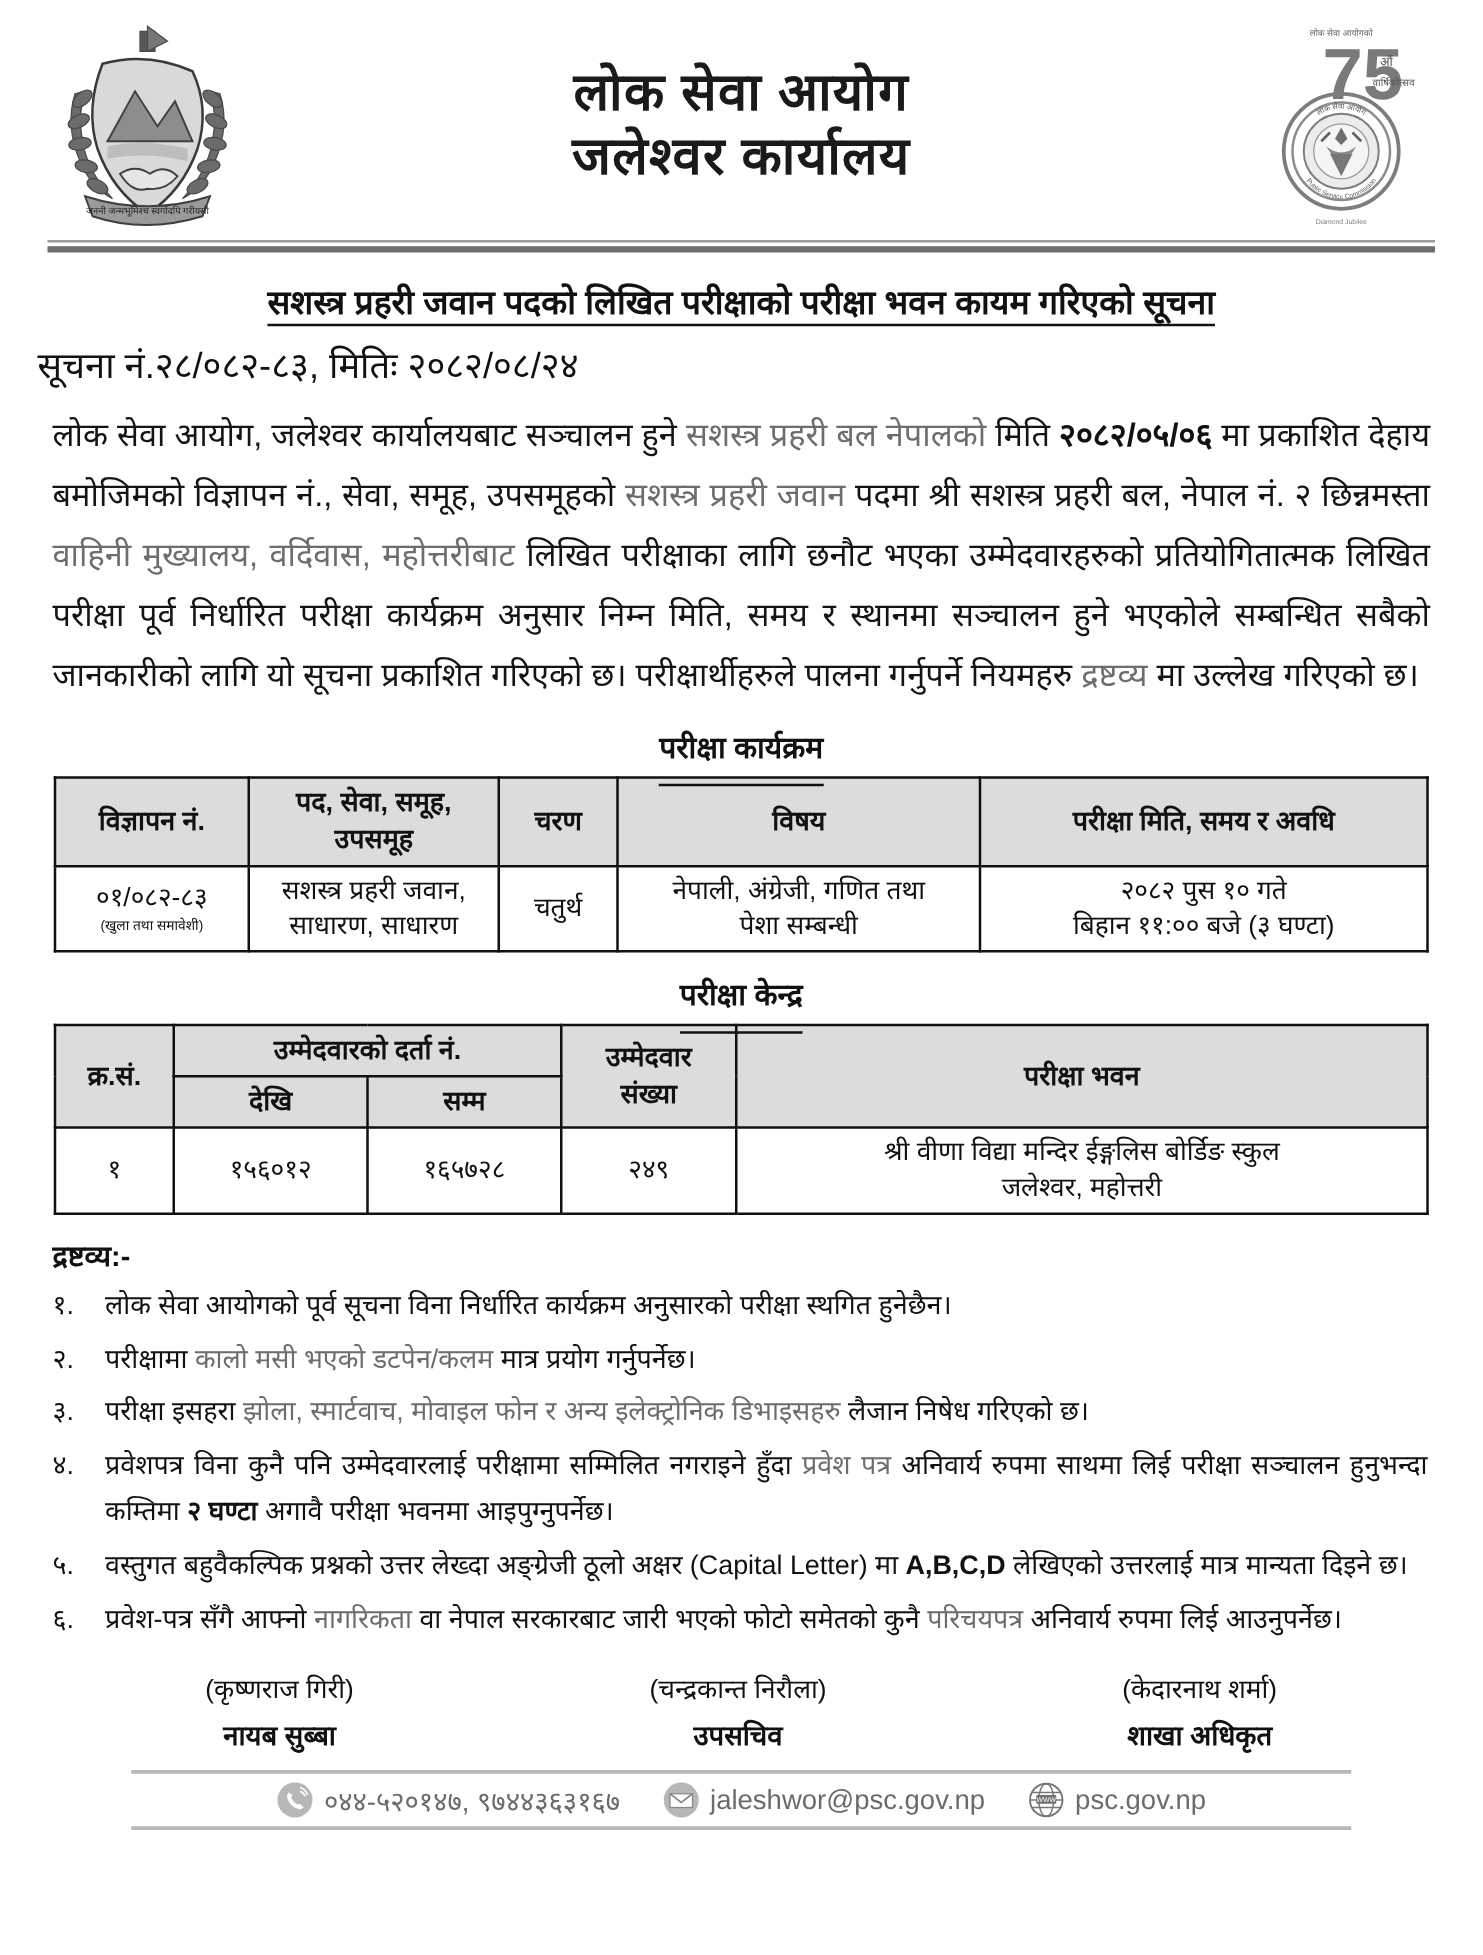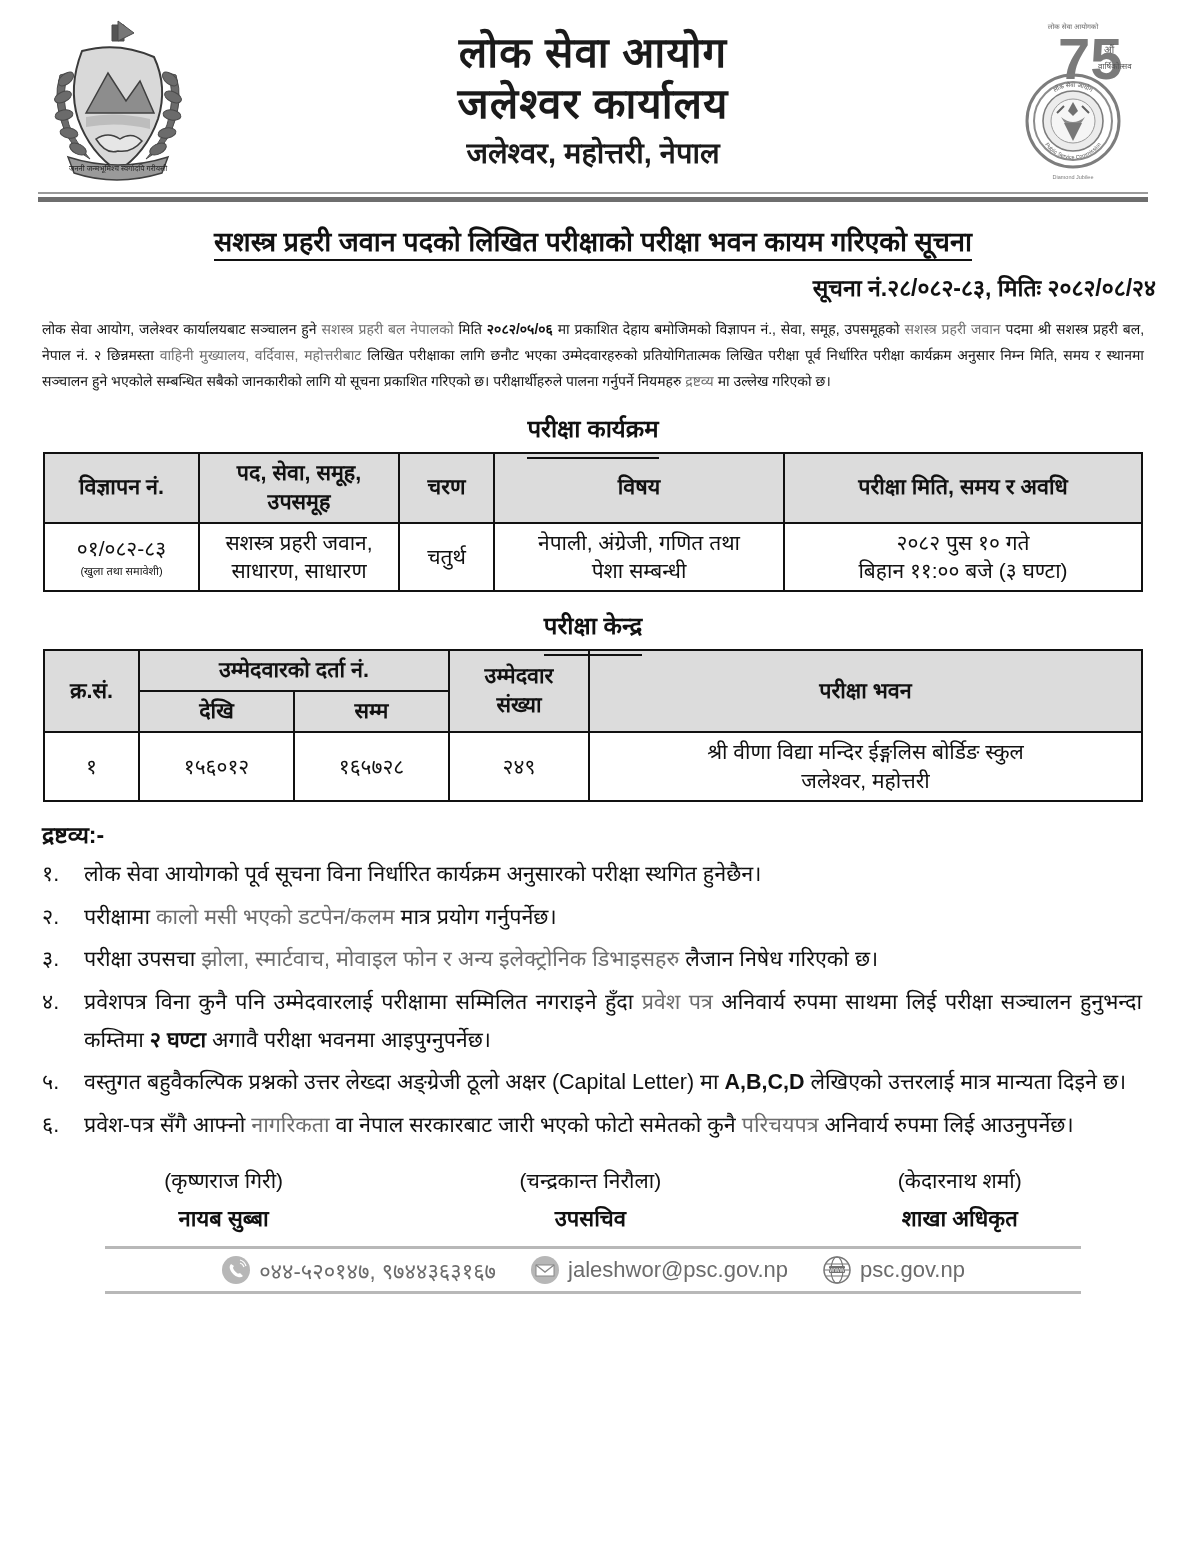--- a/index.html
+++ b/index.html
@@ -82,31 +82,31 @@
     font-size: 27px;
     font-weight: 700;
     margin-top: 20px;
     font-family: "Liberation Sans", "DejaVu Sans", sans-serif;
   }
   .notice-title span {
     border-bottom: 2px solid #111;
     padding-bottom: 2px;
   }
   .notice-sub {
-    text-align: right;
-    font-size: 23px;
-    font-weight: 700;
+    text-align: left;
+    font-size: 29px;
+    font-weight: 400;
     margin-top: 12px;
     font-family: "Liberation Sans", "DejaVu Sans", sans-serif;
   }
 
   
   .body-para {
     margin: 14px 12px 0 12px;
-    font-size: 14px;
+    font-size: 26px;
     line-height: 1.85;
     text-align: justify;
     font-family: "Liberation Sans", "DejaVu Sans", sans-serif;
     color: #141414;
   }
   .hl { color: #6d6d6d; }
   .bold { font-weight: 700; color: #111; }
 
   
   .sec-head {
@@ -254,21 +254,20 @@
         <g>
           <path d="M30 140 q50 16 100 0 l-6 16 q-46 14 -88 0 z" fill="#9a9a9a" stroke="#3f3f3f" stroke-width="1.5"></path>
           <text x="80" y="154" font-size="7.5" text-anchor="middle" fill="#1f1f1f" font-family="Liberation Sans, sans-serif">जननी जन्मभूमिश्च स्वर्गादपि गरीयसी</text>
         </g>
       </svg>
     </div>
 
     <div class="header-center">
       <div class="org-line1">लोक सेवा आयोग</div>
       <div class="org-line2">जलेश्वर कार्यालय</div>
-      <div class="org-addr">जलेश्वर, महोत्तरी, नेपाल</div>
     </div>
 
     <div class="emblem-right">
       <svg class="em-svg" viewBox="0 0 150 168" width="150" height="168">
         <text x="75" y="12" font-size="7" text-anchor="middle" fill="#666" font-family="Liberation Sans, sans-serif">लोक सेवा आयोगको</text>
 
         <text x="60" y="62" font-size="58" font-weight="bold" fill="#7a7a7a" font-family="Liberation Sans, sans-serif">75</text>
         <text x="106" y="36" font-size="10" fill="#555" font-family="Liberation Sans, sans-serif">औं</text>
         <text x="100" y="52" font-size="8" fill="#555" font-family="Liberation Sans, sans-serif">वार्षिकोत्सव</text>
 
@@ -402,21 +401,21 @@
       <span class="txt"><span>लोक सेवा आयोगको पूर्व सूचना विना निर्धारित कार्यक्रम अनुसारको परीक्षा स्थगित हुनेछैन।</span></span>
     </li>
 
     <li>
       <span class="num">२.</span>
       <span class="txt"><span>परीक्षामा </span><span class="hl">कालो मसी भएको डटपेन/कलम</span><span> मात्र प्रयोग गर्नुपर्नेछ।</span></span>
     </li>
 
     <li>
       <span class="num">३.</span>
-      <span class="txt"><span>परीक्षा उपसचा </span><span class="hl">झोला, स्मार्टवाच, मोवाइल फोन र अन्य इलेक्ट्रोनिक डिभाइसहरु</span><span> लैजान निषेध गरिएको छ।</span></span>
+      <span class="txt"><span>परीक्षा इसहरा </span><span class="hl">झोला, स्मार्टवाच, मोवाइल फोन र अन्य इलेक्ट्रोनिक डिभाइसहरु</span><span> लैजान निषेध गरिएको छ।</span></span>
     </li>
 
     <li>
       <span class="num">४.</span>
       <span class="txt"><span>प्रवेशपत्र विना कुनै पनि उम्मेदवारलाई परीक्षामा सम्मिलित नगराइने हुँदा </span><span class="hl">प्रवेश पत्र</span><span> अनिवार्य रुपमा साथमा लिई परीक्षा सञ्चालन हुनुभन्दा कम्तिमा </span><span class="bold">२ घण्टा</span><span> अगावै परीक्षा भवनमा आइपुग्नुपर्नेछ।</span></span>
     </li>
 
     <li>
       <span class="num">५.</span>
       <span class="txt"><span>वस्तुगत बहुवैकल्पिक प्रश्नको उत्तर लेख्दा अङ्ग्रेजी ठूलो अक्षर (Capital Letter) मा </span><span class="bold">A,B,C,D</span><span> लेखिएको उत्तरलाई मात्र मान्यता दिइने छ।</span></span>

